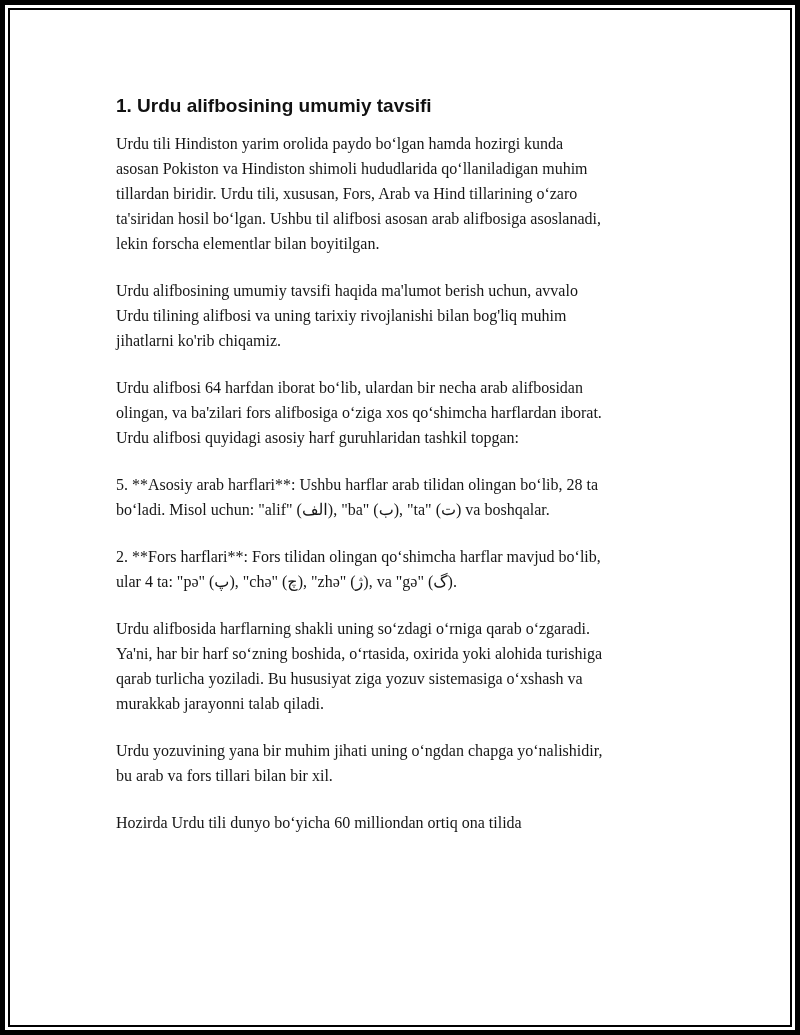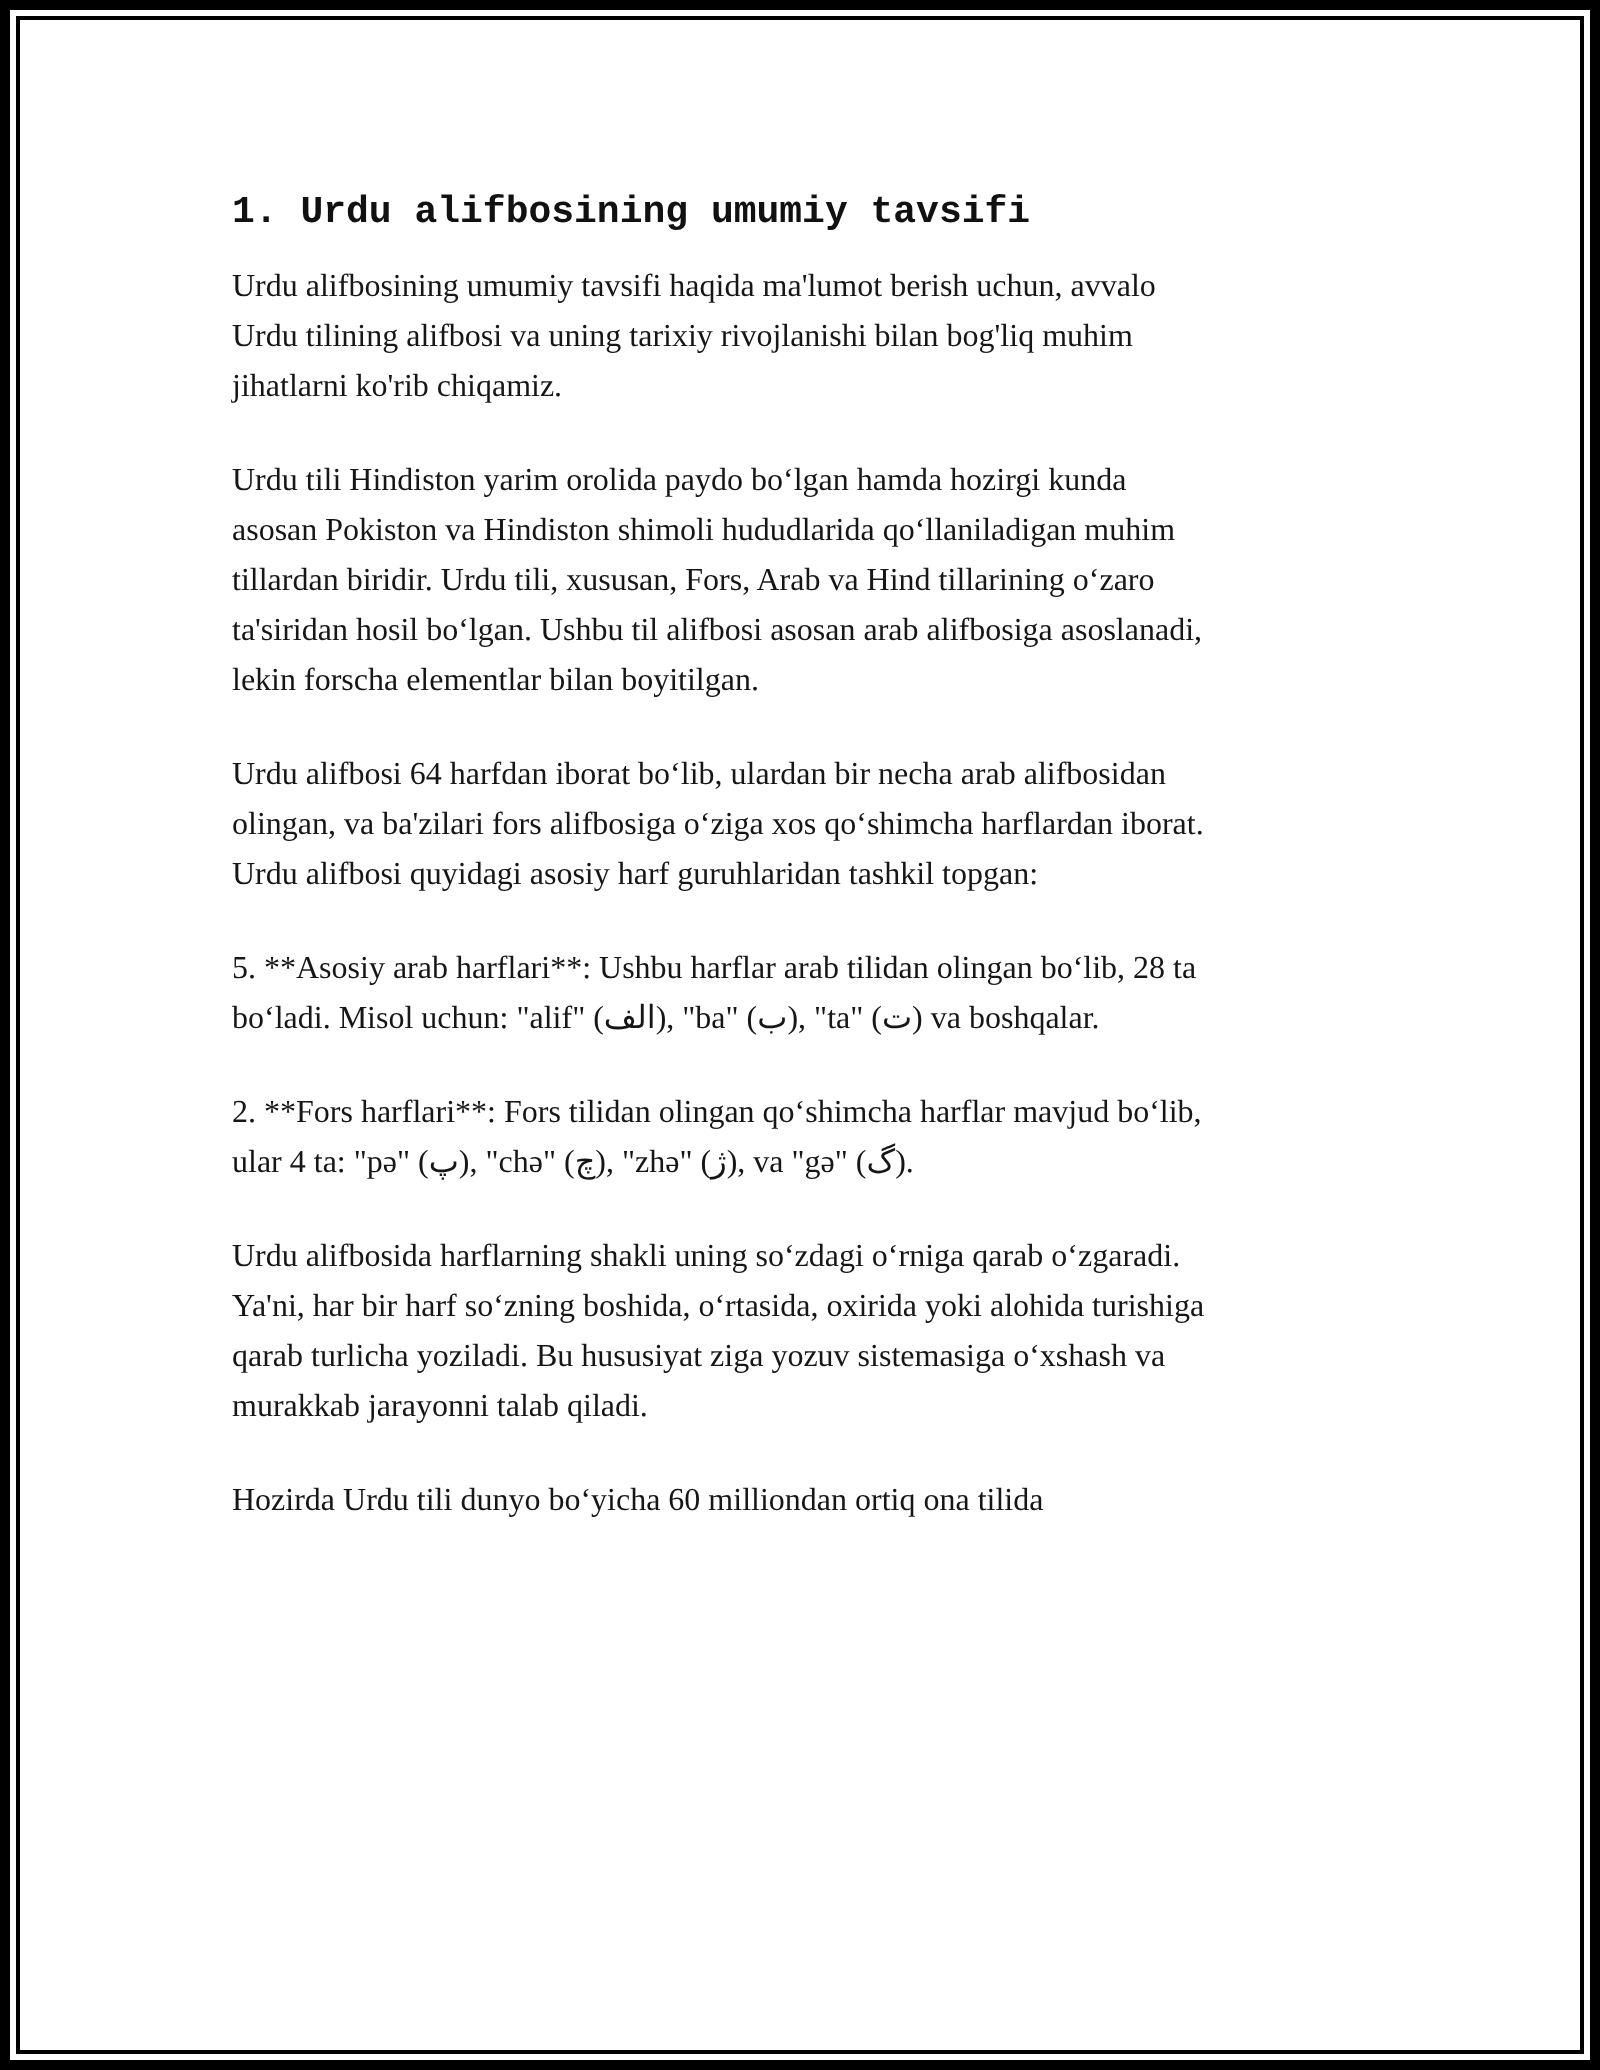--- a/index.html
+++ b/index.html
@@ -19,21 +19,21 @@
   .page {
     box-sizing: border-box;
     width: 100%;
     height: 100%;
     border: 2px solid #000000;
     background: #ffffff;
     padding: 84px 18px 0 106px;
     overflow: hidden;
   }
   .heading {
-    font-family: Liberation Mono, monospace;
+    font-family: Liberation Sans, sans-serif;
     font-size: 19px;
     line-height: 24px;
     font-weight: bold;
     color: #111111;
     margin: 0 0 13px 0;
   }
   .para {
     font-family: "Liberation Serif", "DejaVu Serif", serif;
     font-size: 16px;
     line-height: 25px;
@@ -43,42 +43,44 @@
     max-width: 600px;
   }
 </style>
 </head>
 <body>
 
 <div class="frame">
   <div class="page">
     <h1 class="heading">1. Urdu alifbosining umumiy tavsifi</h1>
 
-    <p class="para">Urdu alifbosining umumiy tavsifi haqida ma'lumot berish uchun, avvalo
-Urdu tilining alifbosi va uning tarixiy rivojlanishi bilan bog'liq muhim
-jihatlarni ko'rib chiqamiz.</p>
-
     <p class="para">Urdu tili Hindiston yarim orolida paydo bo‘lgan hamda hozirgi kunda
 asosan Pokiston va Hindiston shimoli hududlarida qo‘llaniladigan muhim
 tillardan biridir. Urdu tili, xususan, Fors, Arab va Hind tillarining o‘zaro
 ta'siridan hosil bo‘lgan. Ushbu til alifbosi asosan arab alifbosiga asoslanadi,
 lekin forscha elementlar bilan boyitilgan.</p>
+
+    <p class="para">Urdu alifbosining umumiy tavsifi haqida ma'lumot berish uchun, avvalo
+Urdu tilining alifbosi va uning tarixiy rivojlanishi bilan bog'liq muhim
+jihatlarni ko'rib chiqamiz.</p>
 
     <p class="para">Urdu alifbosi 64 harfdan iborat bo‘lib, ulardan bir necha arab alifbosidan
 olingan, va ba'zilari fors alifbosiga o‘ziga xos qo‘shimcha harflardan iborat.
 Urdu alifbosi quyidagi asosiy harf guruhlaridan tashkil topgan:</p>
 
     <p class="para">5. **Asosiy arab harflari**: Ushbu harflar arab tilidan olingan bo‘lib, 28 ta
 bo‘ladi. Misol uchun: "alif" (الف), "ba" (ب), "ta" (ت) va boshqalar.</p>
 
     <p class="para">2. **Fors harflari**: Fors tilidan olingan qo‘shimcha harflar mavjud bo‘lib,
 ular 4 ta: "pə" (پ), "chə" (چ), "zhə" (ژ), va "gə" (گ).</p>
 
 
     <p class="para">Urdu alifbosida harflarning shakli uning so‘zdagi o‘rniga qarab o‘zgaradi.
 Ya'ni, har bir harf so‘zning boshida, o‘rtasida, oxirida yoki alohida turishiga
 qarab turlicha yoziladi. Bu hususiyat ziga yozuv sistemasiga o‘xshash va
 murakkab jarayonni talab qiladi.</p>
 
+    <p class="para">Urdu yozuvining yana bir muhim jihati uning o‘ngdan chapga yo‘nalishidir,
+bu arab va fors tillari bilan bir xil.</p>
 
     <p class="para">Hozirda Urdu tili dunyo bo‘yicha 60 milliondan ortiq ona tilida</p>
   </div>
 </div>
 
 </body></html>

